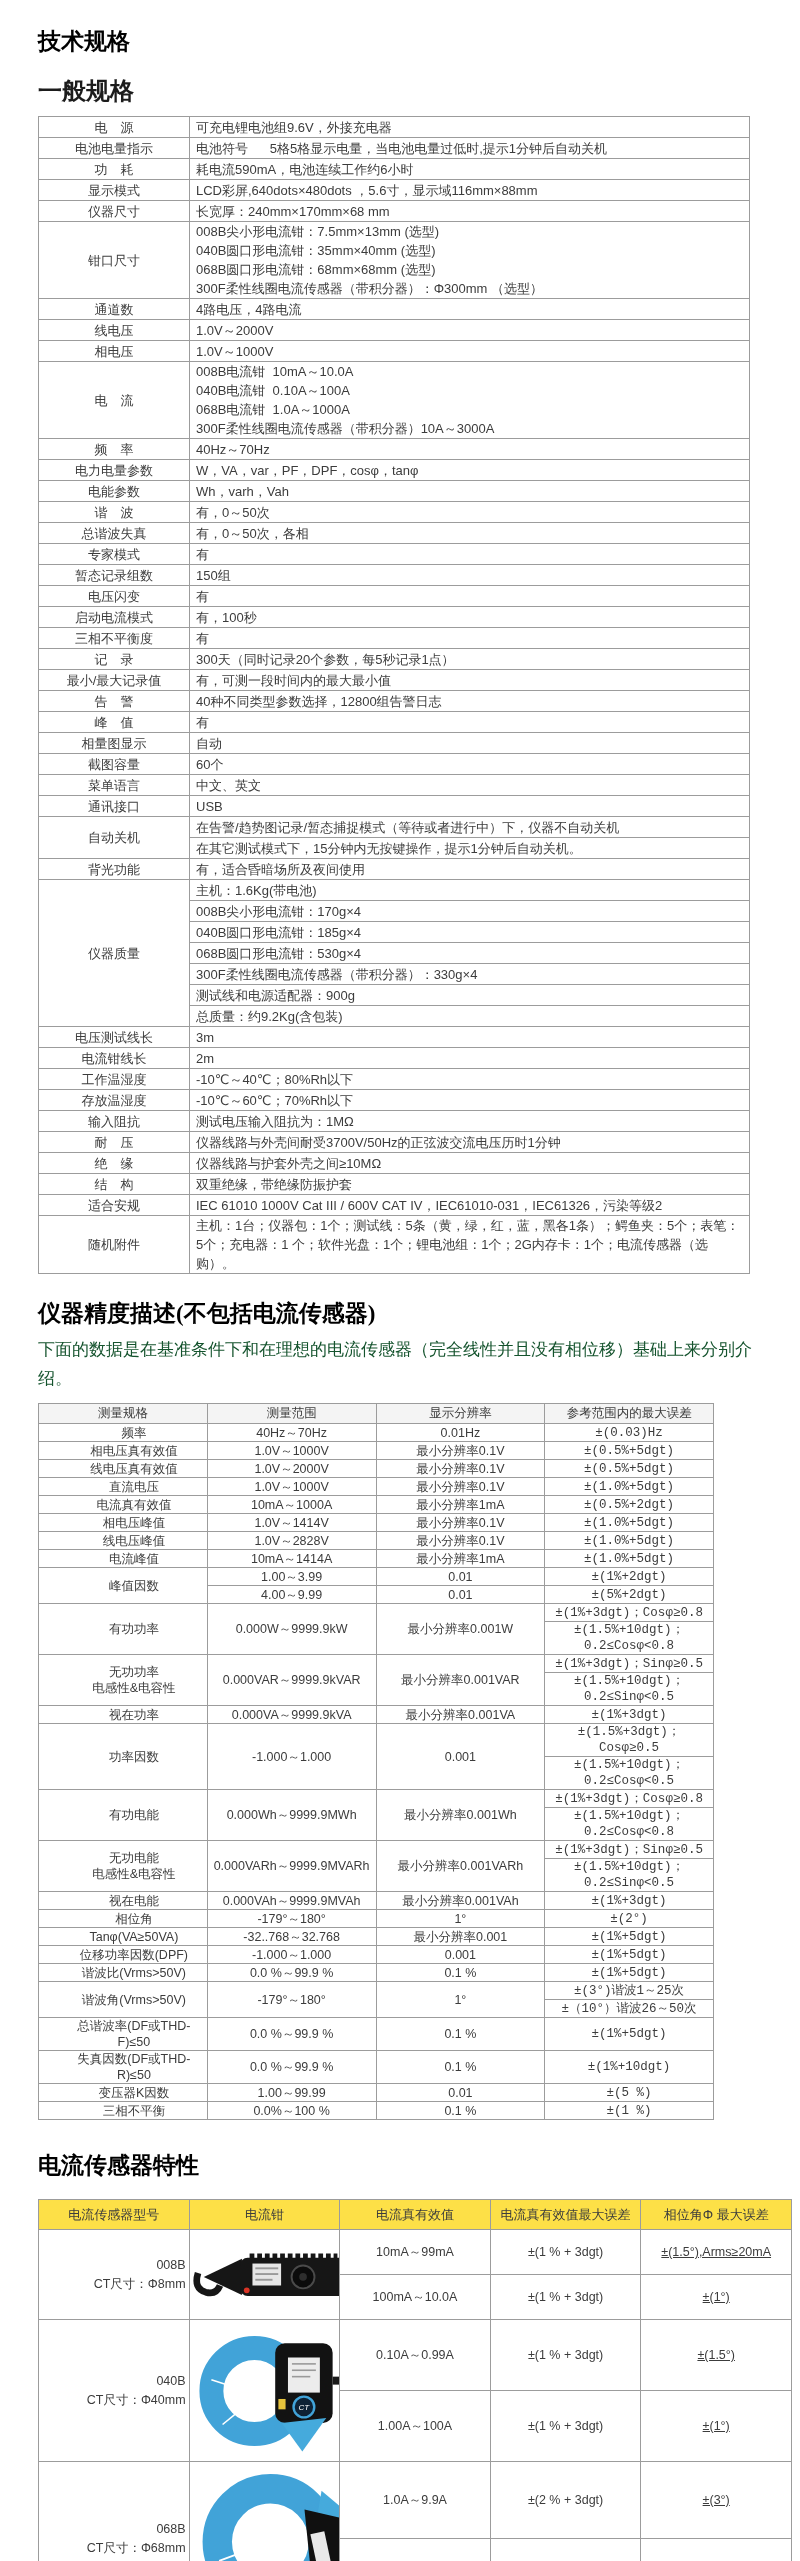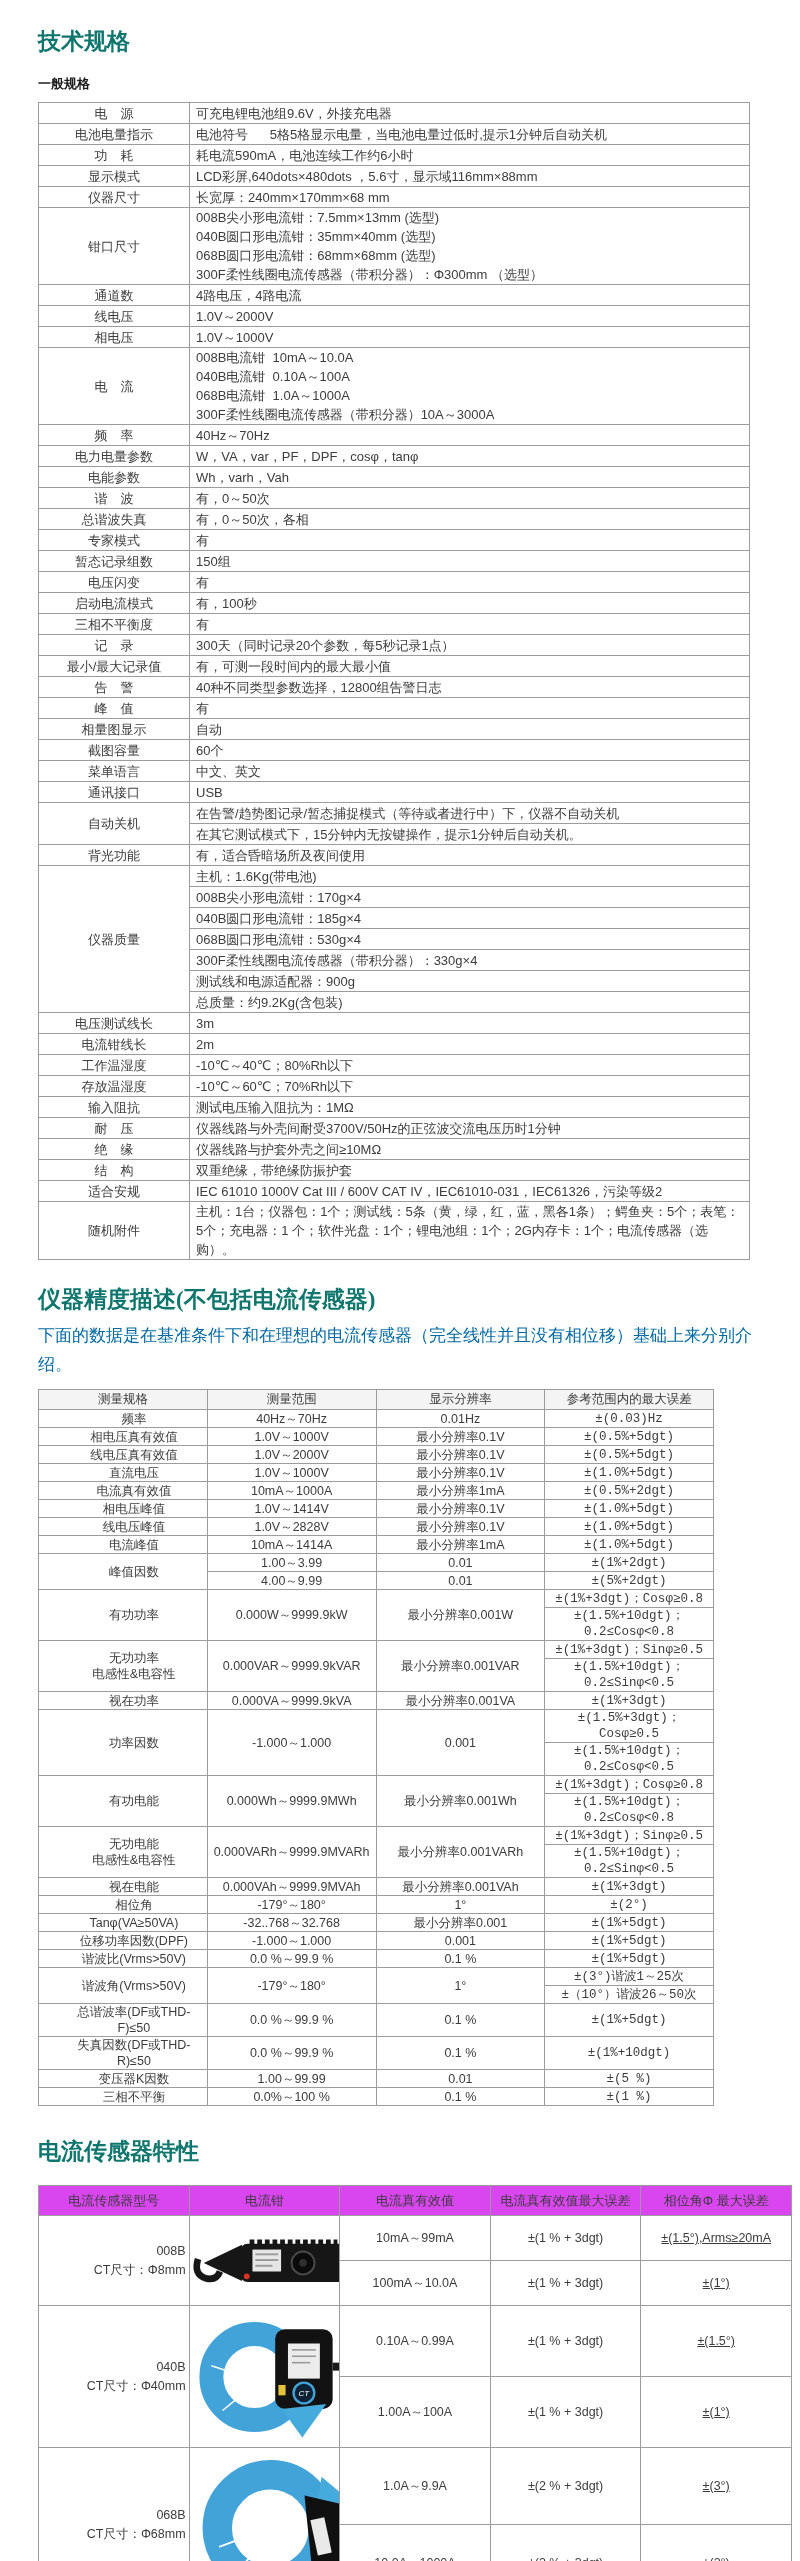--- a/index.html
+++ b/index.html
@@ -1,34 +1,34 @@
 <!DOCTYPE html>
 <html><head>
 <meta charset="utf-8">
 <style>
   html,body{margin:0;padding:0;background:#fff;}
   body{width:800px;font-family:"Liberation Sans","DejaVu Sans",sans-serif;color:#3c3c3c;}
   .page{width:800px;min-height:2561px;box-sizing:border-box;padding:26px 28px 30px 38px;}
-  h1.sec{font-family:"Liberation Serif","DejaVu Serif",serif;font-size:23px;font-weight:bold;color:#0f766e;margin:0 0 18px 0;}
-  h2.sub{font-family:Liberation Serif, serif;font-size:13px;font-weight:bold;color:#1c1c1c;margin:0 0 9px 0;}
-  p.desc{font-family:"Liberation Serif","DejaVu Serif",serif;font-size:17px;color:#0369a1;width:742px;line-height:29px;margin:6px 0 10px 0;}
+  h1.sec{font-family:"Liberation Serif","DejaVu Serif",serif;font-size:23px;font-weight:bold;color:#000000;margin:0 0 18px 0;}
+  h2.sub{font-family:Liberation Serif, serif;font-size:24px;font-weight:bold;color:#1c1c1c;margin:0 0 9px 0;}
+  p.desc{font-family:"Liberation Serif","DejaVu Serif",serif;font-size:17px;color:#14532d;width:742px;line-height:29px;margin:6px 0 10px 0;}
   table{border-collapse:collapse;table-layout:fixed;}
   td,th{border:1px solid #9c9c9c;color:#3c3c3c;overflow:hidden;}
   
   .t1{width:712px;}
   .t1 td{font-size:13px;line-height:19px;height:20px;padding:0 6px;vertical-align:middle;white-space:pre-wrap;}
   .t1 td.lbl{width:146px;text-align:center;padding:0 2px;}
   
   .t2{width:676px;margin-top:4px;}
   .t2 th{height:19px;background:#f4f4f4;font-weight:normal;font-size:12.5px;padding:0 2px;margin-top:36px;}
   .t2 td{font-size:12.5px;line-height:16px;height:17px;padding:0 3px;text-align:center;vertical-align:middle;}
   .t2 .name{width:158px;padding-left:25px;} .t2 .range{width:158px;} .t2 .res{width:122px;} .t2 .err{width:224px;font-family:Liberation Mono, monospace;}
   
   .t3{width:754px;margin-top:14px;}
-  .t3 th{height:27px;background:#d946ef;font-weight:normal;font-size:13px;}
+  .t3 th{height:27px;background:#fde047;font-weight:normal;font-size:13px;}
   .t3 td{font-size:12.5px;text-align:center;vertical-align:middle;padding:0 3px;}
   .t3 .model{width:122px;line-height:19px;text-align:right;} .t3 .img{width:192px;padding:2px;}
   .t3 .range{width:126px;} .t3 .err{width:156px;} .t3 .phase{width:146px;text-decoration:underline;}
   .t3 tr.b0 td{height:44px;} .t3 tr.b1 td{height:70px;} .t3 tr.b2 td{height:76px;}
   .t3 svg{display:block;margin:0 auto;}
   .gap1{height:24px;} .gap2{height:30px;}
 </style>
 </head>
 <body>
 

